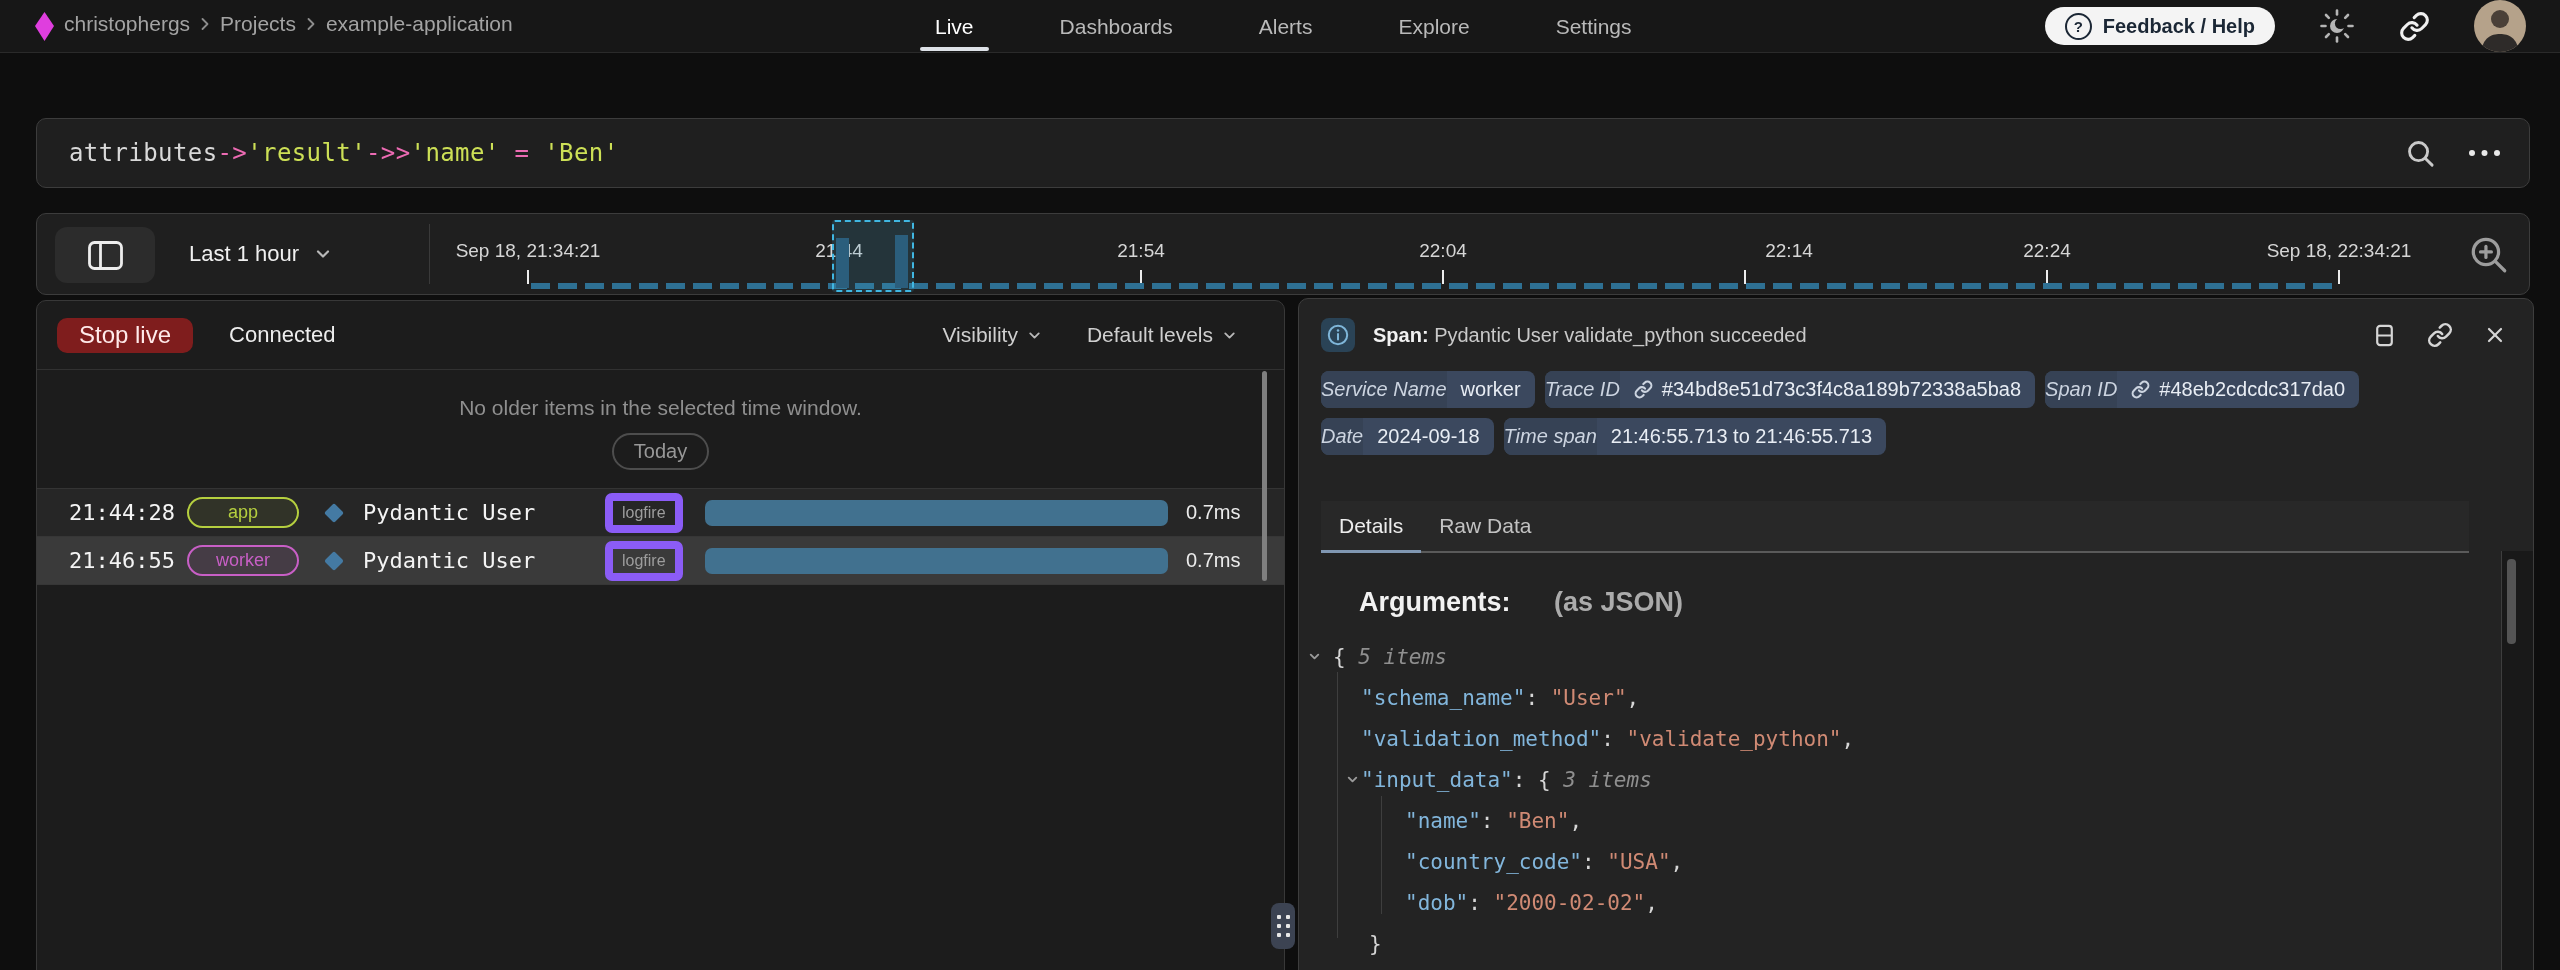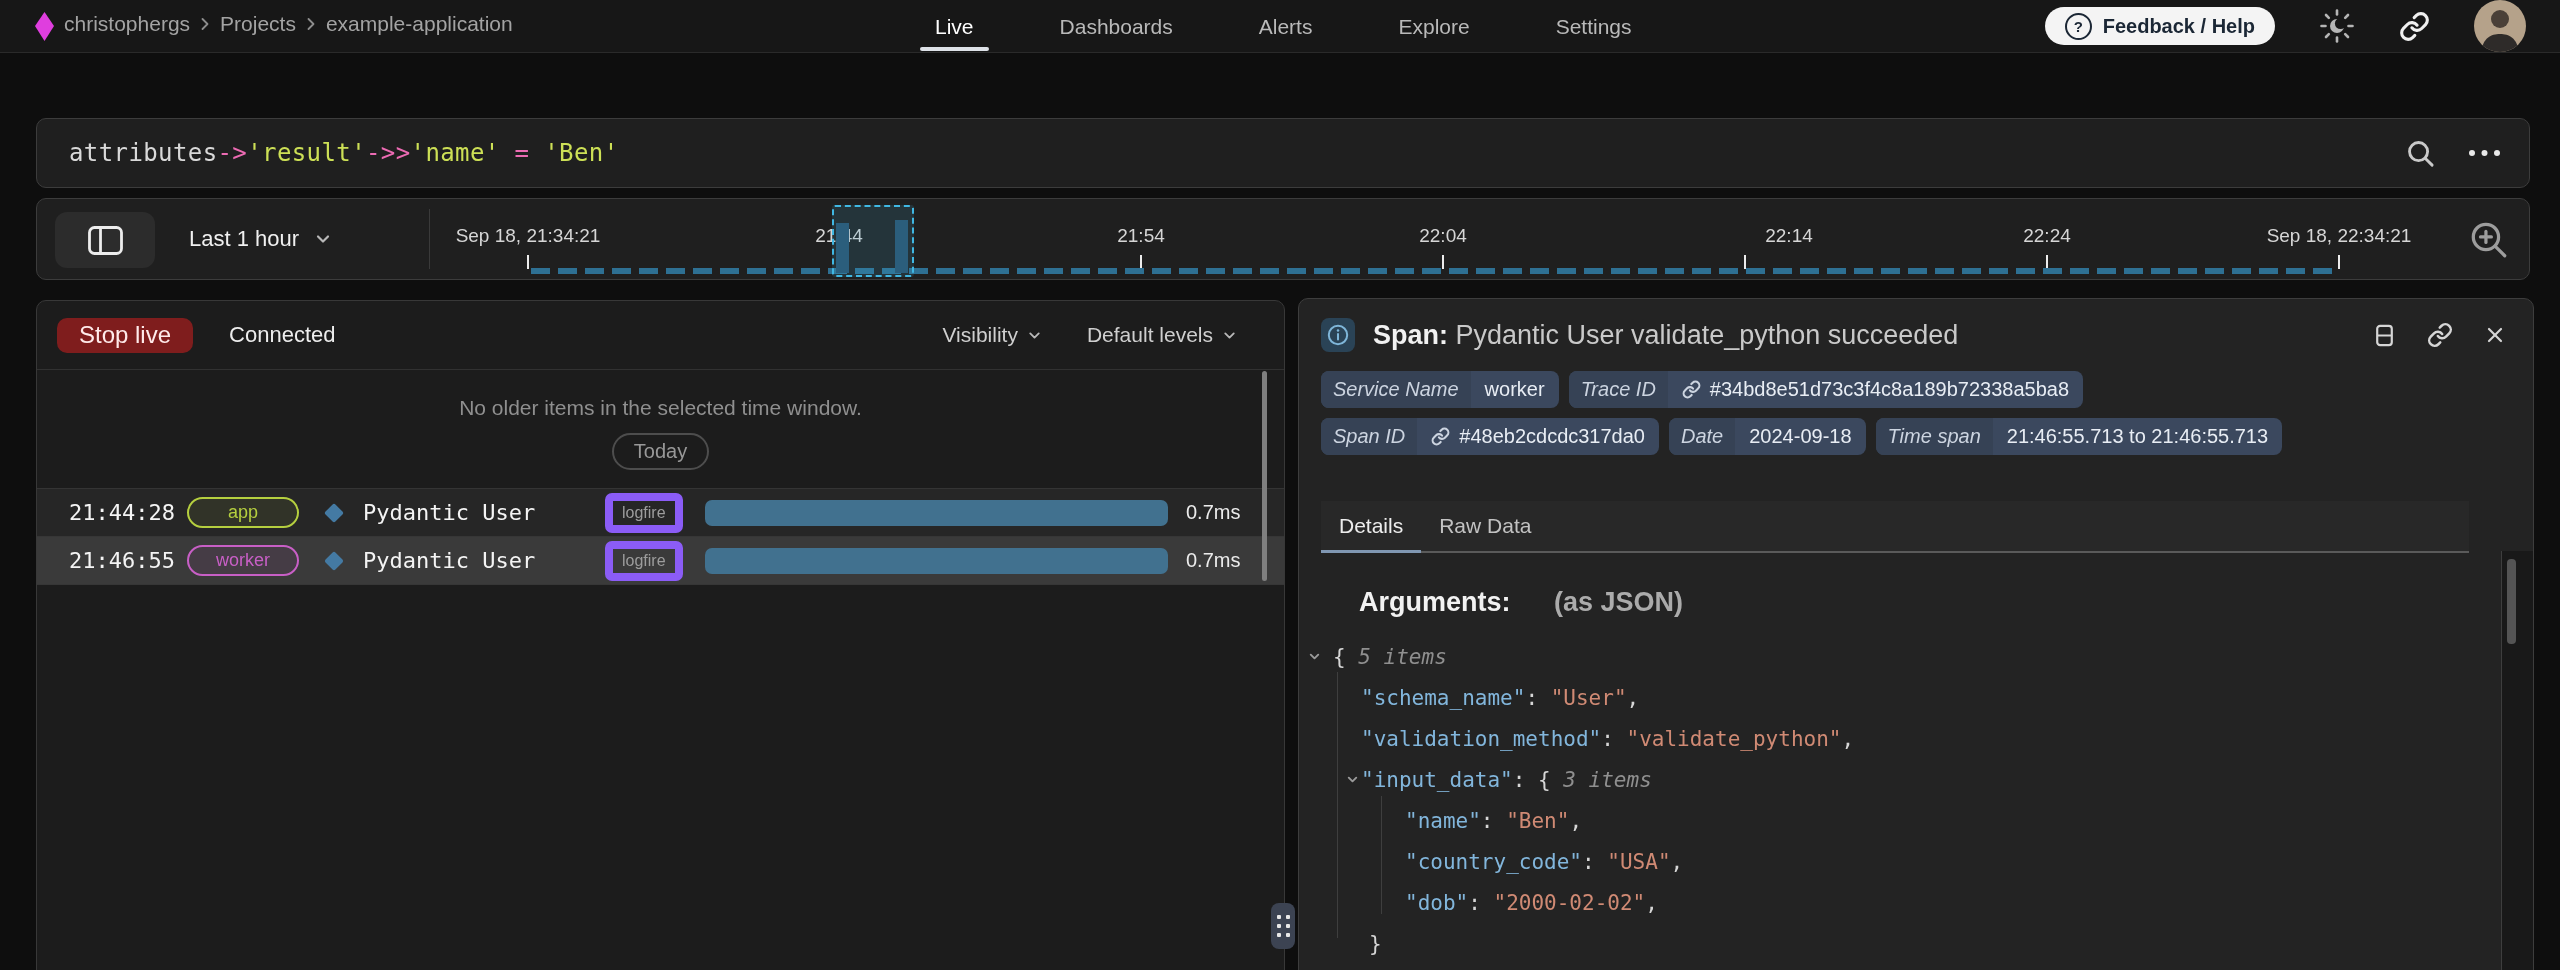--- a/index.html
+++ b/index.html
@@ -25,21 +25,21 @@
   .icon-btn{color:#c9c9c9;cursor:pointer;display:flex;}
   .avatar{width:52px;height:52px;border-radius:50%;overflow:hidden;cursor:pointer;}
 
   
   .querybar{position:absolute;left:36px;top:118px;width:2494px;height:70px;background:#1f1f1f;border:1px solid #3c3c3c;
             border-radius:10px;box-sizing:border-box;display:flex;align-items:center;padding:0 26px 0 32px;cursor:text;}
   .qtext{font-family:"DejaVu Sans Mono",monospace;font-size:24px;letter-spacing:.4px;white-space:pre;}
   .qicons{margin-left:auto;display:flex;align-items:center;gap:30px;color:#e3e3e3;}
 
   
-  .timebar{position:absolute;left:36px;top:198px;width:2494px;height:82px;background:#1f1f1f;border:1px solid #3c3c3c;
+  .timebar{position:absolute;left:36px;top:213px;width:2494px;height:82px;background:#1f1f1f;border:1px solid #3c3c3c;
            border-radius:10px;box-sizing:border-box;}
   .tb-toggle{position:absolute;left:18px;top:13px;width:100px;height:56px;background:#2c2c2c;border-radius:12px;
              display:flex;align-items:center;justify-content:center;color:#ededed;cursor:pointer;}
   .tb-range{position:absolute;left:152px;top:0;height:100%;display:flex;align-items:center;gap:14px;font-size:22px;
             color:#f0f0f0;cursor:pointer;}
   .tb-div{position:absolute;left:392px;top:10px;bottom:10px;width:1px;background:#3a3a3a;}
   .tl-label{position:absolute;top:26px;transform:translateX(-50%);font-size:19px;color:#d6d6d6;white-space:nowrap;}
   .tl-tick{position:absolute;top:56px;width:2px;height:14px;background:#ececec;}
   .tl-dashes{position:absolute;left:494px;width:1808px;top:69px;height:6px;
              background:repeating-linear-gradient(90deg,#2e7093 0 19px,transparent 19px 27px);}
@@ -77,27 +77,27 @@
   .drag-handle{position:absolute;left:1271px;top:903px;width:24px;height:46px;background:#3c4352;border-radius:8px;
                display:flex;align-items:center;justify-content:center;cursor:col-resize;}
   .dh-dots{display:grid;grid-template-columns:repeat(2,4px);gap:5px;}
   .dh-dots i{width:4px;height:4px;background:#e8e8e8;border-radius:1px;}
 
   
   .span-panel{position:absolute;left:1298px;top:298px;width:1236px;height:682px;background:#232323;border:1px solid #3d3d3d;
               border-radius:10px;box-sizing:border-box;overflow:hidden;}
   .sp-header{height:56px;display:flex;align-items:center;gap:18px;padding:8px 26px 0 22px;}
   .info-tile{width:34px;height:34px;border-radius:8px;background:#2a4356;display:flex;align-items:center;justify-content:center;color:#7fb6d9;}
-  .sp-title{font-size:27px;color:#c9c9c9;white-space:nowrap;}
+  .sp-title{font-size:20px;color:#c9c9c9;white-space:nowrap;}
   .sp-title b{color:#f1f1f1;font-weight:700;}
   .sp-actions{margin-left:auto;display:flex;align-items:center;gap:30px;color:#d6d6d6;}
   .sp-actions .icon-btn{color:#d6d6d6;}
   .sp-meta{padding:8px 22px 0;display:flex;flex-wrap:wrap;gap:10px;width:1100px;}
   .mbadge{display:flex;align-items:stretch;height:37px;background:#3b485e;border-radius:8px;overflow:hidden;font-size:20px;cursor:default;}
-  .mbadge .ml{display:flex;align-items:center;padding:0 12px;font-style:italic;color:#ccd4e0;background:#364255;white-space:nowrap;}
+  .mbadge .ml{display:flex;align-items:center;padding:0 0;font-style:italic;color:#ccd4e0;background:#364255;white-space:nowrap;}
   .mbadge .mv{display:flex;align-items:center;gap:9px;padding:0 14px;color:#e8edf4;white-space:nowrap;}
   .sp-tabs{margin:46px 22px 0;width:1148px;display:flex;border-bottom:2px solid #5a5a5a;background:#282828;box-sizing:border-box;}
   .sp-tab{position:relative;padding:13px 18px;font-size:21px;color:#c2c2c2;cursor:pointer;}
   .sp-tab.active{color:#ededed;}
   .sp-tab.active::after{content:"";position:absolute;left:0;right:0;bottom:-2px;height:3px;background:#8097b2;}
   .sp-content{padding:34px 0 0 24px;}
   .args-title{font-size:27px;font-weight:700;color:#f2f2f2;}
   .args-title span{color:#ababab;margin-left:36px;}
   .json{position:relative;margin-top:18px;font-family:"DejaVu Sans Mono",monospace;font-size:21px;}
   .jline{position:relative;height:41px;display:flex;align-items:center;white-space:pre;}

